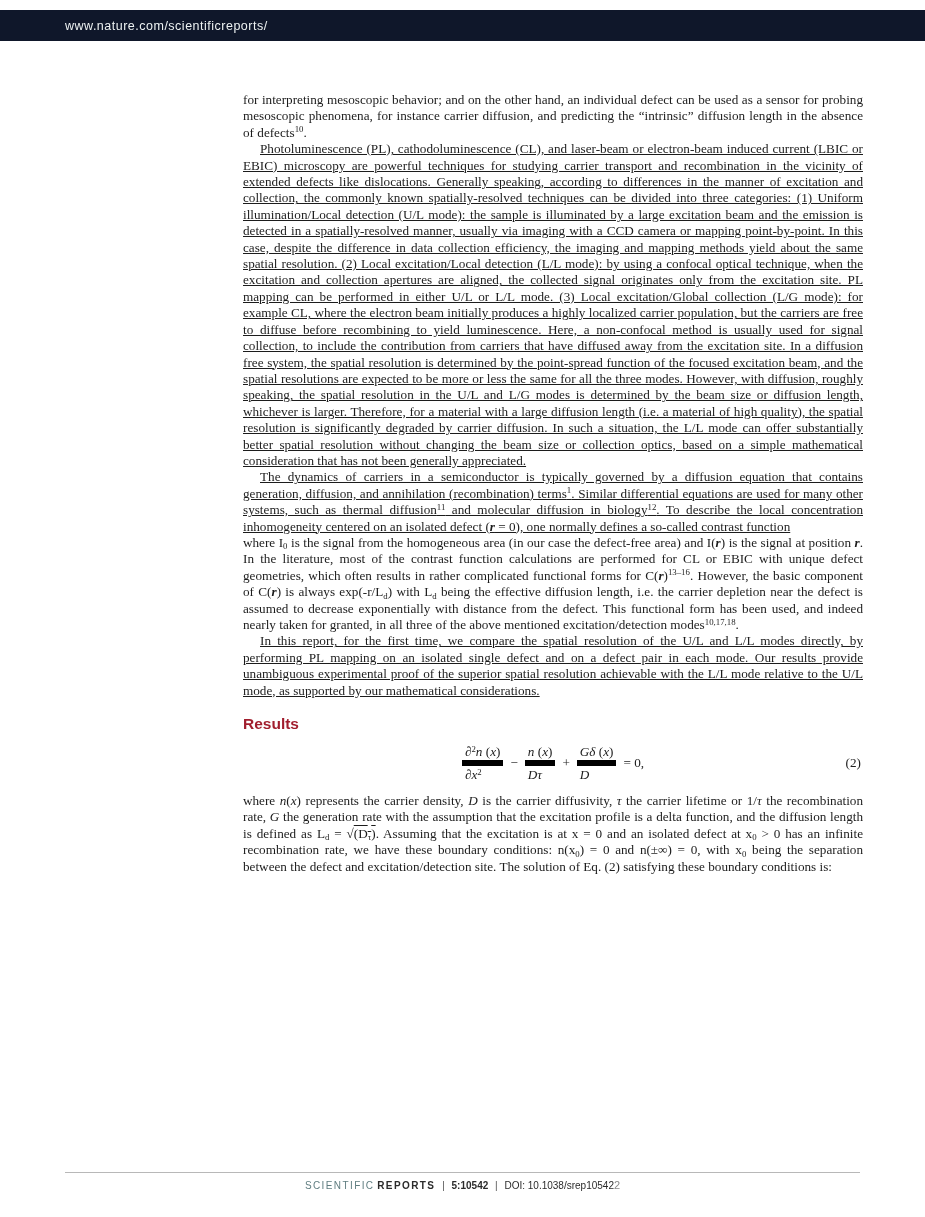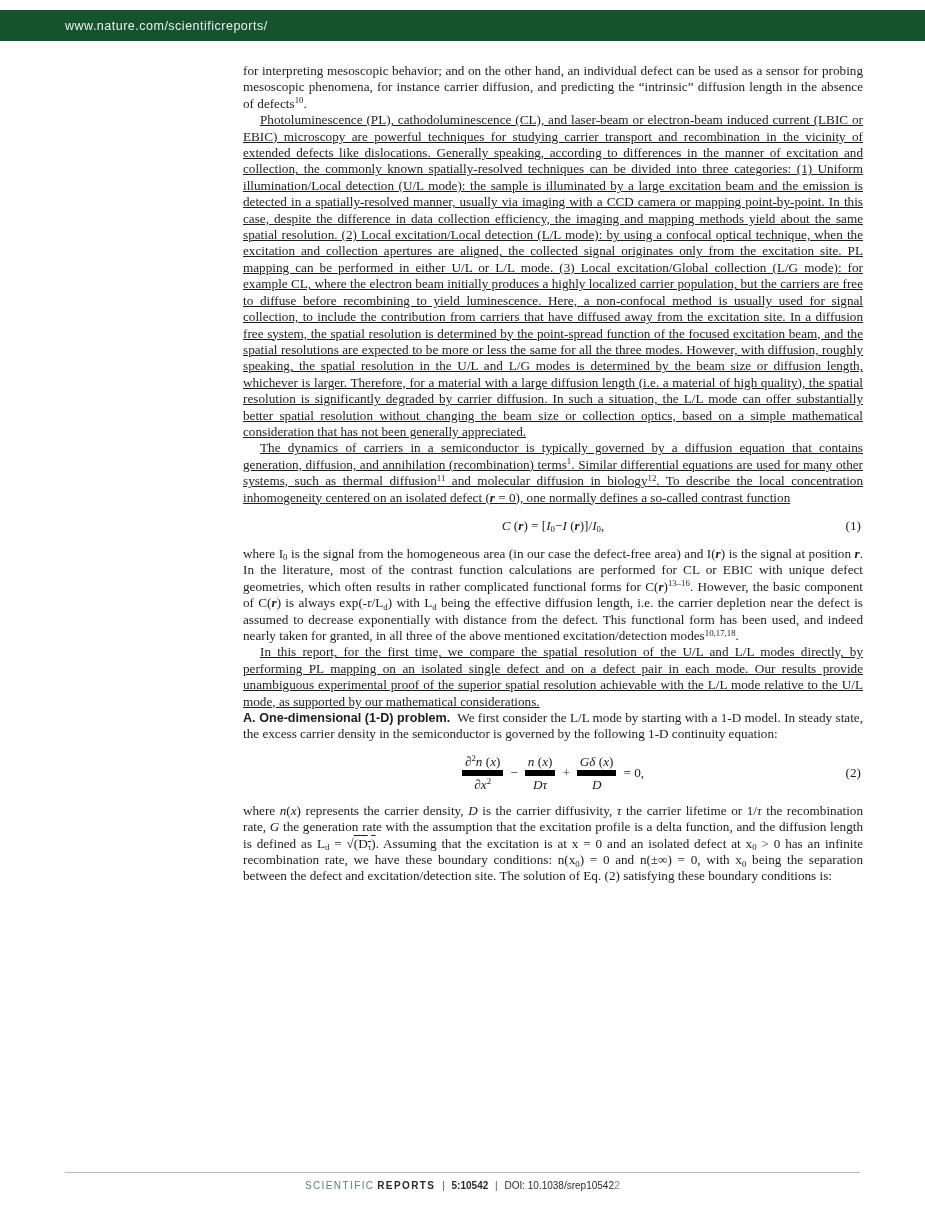--- a/index.html
+++ b/index.html
@@ -10,35 +10,35 @@
   }
   .topbar {
     position:absolute; top:10px; left:0; width:925px; height:31px;
     display:flex; align-items:center;
   }
   .topbar .url {
     margin-left:65px; font-family:"Liberation Sans", sans-serif;
     font-size:12.5px; letter-spacing:0.5px; color:#edf2f2;
   }
   .content {
-    position:absolute; left:243px; top:63px; width:620px;
+    position:absolute; left:243px; top:92px; width:620px;
     font-size:13.2px; line-height:16.4px; text-align:justify;
   }
   .content p { margin:0; }
   .content p.ind { text-indent:17px;text-decoration:underline; }
   sup, sub { font-size:8.8px; line-height:0; position:relative; vertical-align:baseline; }
   sup { top:-4.5px; }
   sub { top:2.5px; }
   .ol { text-decoration:overline; }
   .equation {
     position:relative; display:flex; align-items:center; justify-content:center;
     margin:11px 0; min-height:18px;
   }
   .eq-num { position:absolute; right:2px; top:50%; transform:translateY(-50%); }
-  .frac { display:inline-block; vertical-align:middle; text-align:center; line-height:15px;font-family:Liberation Serif, serif; }
+  .frac { display:inline-block; vertical-align:middle; text-align:left; line-height:15px;font-family:Liberation Serif, serif; }
   .frac .fnum { display:block; padding:0 3px 1px; }
   .frac .fden { display:block; border-top:6px solid #000000; padding:1px 3px 0; }
   .eq-op { margin:0 7px; }
   .eq-tail { margin-left:7px; }
   .results-heading {
     font-family:"Liberation Sans", sans-serif; font-weight:bold;
     font-size:15.5px; margin:16px 0 3px; text-align:left; line-height:18px;
   }
   .subhead {
     font-family:"Liberation Sans", sans-serif; font-weight:bold;
@@ -55,43 +55,39 @@
   }
   .footer .sci { letter-spacing:1.4px; }
   .footer .rep { font-weight:bold; letter-spacing:1.4px; color:#2b2b2b; }
   .footer .sep { margin:0 4px; color:#555; }
   .footer .vol { font-weight:bold; }
   .footer .page-num { font-size:11px; }
 </style>
 </head>
 <body>
 
-<div class="topbar" style="background: #14532d;">
+<div class="topbar" style="background: #0f172a;">
   <span class="url">www.nature.com/scientificreports/</span>
 </div>
 
 <div class="content">
 
   <p>for interpreting mesoscopic behavior; and on the other hand, an individual defect can be used as a sensor for probing mesoscopic phenomena, for instance carrier diffusion, and predicting the “intrinsic” diffusion length in the absence of defects<sup>10</sup>.</p>
 
   <p class="ind">Photoluminescence (PL), cathodoluminescence (CL), and laser-beam or electron-beam induced current (LBIC or EBIC) microscopy are powerful techniques for studying carrier transport and recombination in the vicinity of extended defects like dislocations. Generally speaking, according to differences in the manner of excitation and collection, the commonly known spatially-resolved techniques can be divided into three categories: (1) Uniform illumination/Local detection (U/L mode): the sample is illuminated by a large excitation beam and the emission is detected in a spatially-resolved manner, usually via imaging with a CCD camera or mapping point-by-point. In this case, despite the difference in data collection efficiency, the imaging and mapping methods yield about the same spatial resolution. (2) Local excitation/Local detection (L/L mode): by using a confocal optical technique, when the excitation and collection apertures are aligned, the collected signal originates only from the excitation site. PL mapping can be performed in either U/L or L/L mode. (3) Local excitation/Global collection (L/G mode): for example CL, where the electron beam initially produces a highly localized carrier population, but the carriers are free to diffuse before recombining to yield luminescence. Here, a non-confocal method is usually used for signal collection, to include the contribution from carriers that have diffused away from the excitation site. In a diffusion free system, the spatial resolution is determined by the point-spread function of the focused excitation beam, and the spatial resolutions are expected to be more or less the same for all the three modes. However, with diffusion, roughly speaking, the spatial resolution in the U/L and L/G modes is determined by the beam size or diffusion length, whichever is larger. Therefore, for a material with a large diffusion length (i.e. a material of high quality), the spatial resolution is significantly degraded by carrier diffusion. In such a situation, the L/L mode can offer substantially better spatial resolution without changing the beam size or collection optics, based on a simple mathematical consideration that has not been generally appreciated.</p>
 
   <p class="ind">The dynamics of carriers in a semiconductor is typically governed by a diffusion equation that contains generation, diffusion, and annihilation (recombination) terms<sup>1</sup>. Similar differential equations are used for many other systems, such as thermal diffusion<sup>11</sup> and molecular diffusion in biology<sup>12</sup>. To describe the local concentration inhomogeneity centered on an isolated defect (<b style="font-style: italic;">r</b> = 0), one normally defines a so-called contrast function</p>
 
-  <div class="equation">
-    <span><i>C</i> (<b style="font-style: italic;">r</b>) = [<i>I</i><sub>0</sub>−<i>I</i> (<b style="font-style: italic;">r</b>)]/<i>I</i><sub>0</sub>,</span>
-    <span class="eq-num">(1)</span>
-  </div>
 
   <p>where I<sub>0</sub> is the signal from the homogeneous area (in our case the defect-free area) and I(<b style="font-style: italic;">r</b>) is the signal at position <b style="font-style: italic;">r</b>. In the literature, most of the contrast function calculations are performed for CL or EBIC with unique defect geometries, which often results in rather complicated functional forms for C(<b style="font-style: italic;">r</b>)<sup>13–16</sup>. However, the basic component of C(<b style="font-style: italic;">r</b>) is always exp(-r/L<sub>d</sub>) with L<sub>d</sub> being the effective diffusion length, i.e. the carrier depletion near the defect is assumed to decrease exponentially with distance from the defect. This functional form has been used, and indeed nearly taken for granted, in all three of the above mentioned excitation/detection modes<sup>10,17,18</sup>.</p>
 
   <p class="ind">In this report, for the first time, we compare the spatial resolution of the U/L and L/L modes directly, by performing PL mapping on an isolated single defect and on a defect pair in each mode. Our results provide unambiguous experimental proof of the superior spatial resolution achievable with the L/L mode relative to the U/L mode, as supported by our mathematical considerations.</p>
 
+  <h2 class="results-heading" style="color: rgb(161, 30, 46);">Results</h2>
 
-  <p><span class="subhead">A. One-dimensional (1-D) problem.</span><span>We first consider the L/L mode by starting with a 1-D model. In steady state, the excess carrier density in the semiconductor is governed by the following 1-D continuity equation:</span></p>
 
   <div class="equation">
     <span class="frac">
       <span class="fnum"><i>∂</i><sup>2</sup><i>n</i> (<i>x</i>)</span>
       <span class="fden"><i>∂x</i><sup>2</sup></span>
     </span>
     <span class="eq-op">−</span>
     <span class="frac">
       <span class="fnum"><i>n</i> (<i>x</i>)</span>
       <span class="fden"><i>Dτ</i></span>

